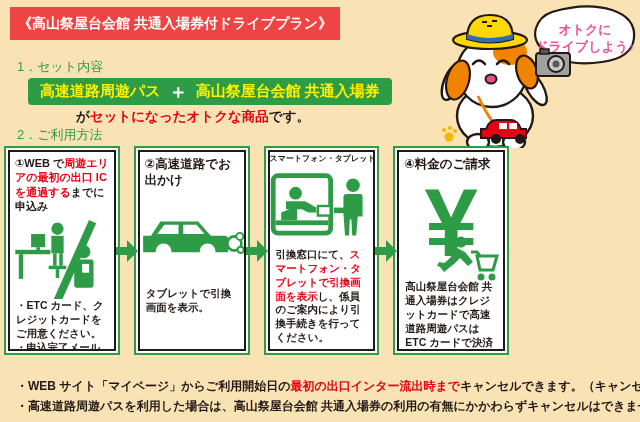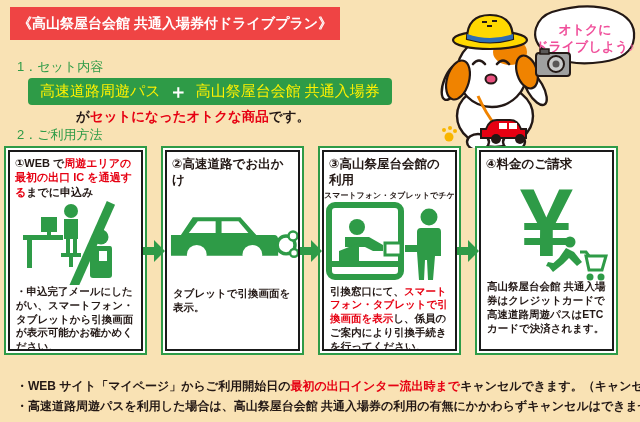--- a/index.html
+++ b/index.html
@@ -11,27 +11,27 @@
     background:#ef4444;color:#fff;font-weight:bold;font-size:14px;padding:0 8px;white-space:nowrap;}
   .mascot{position:absolute;right:0;top:0;width:200px;height:148px;}
 
   .sec-head{position:absolute;color:#2E9B47;font-weight:normal;font-size:13px;white-space:nowrap;}
   .sec1-head{left:17px;top:58px;}
   .sec2-head{left:17px;top:126px;}
   .sec3-head{left:17px;top:359px;}
 
   .set-box{position:absolute;left:28px;top:78px;height:27px;background:#2E9B47;border-radius:4px;
     display:flex;align-items:center;padding:0 12px;gap:8px;white-space:nowrap;}
-  .set-box .item{color:#FFF100;font-weight:normal;font-size:15px;}
+  .set-box .item{color:#FFF100;font-weight:bold;font-size:15px;}
   .set-box .plus{color:#ffffff;font-weight:bold;font-size:19px;}
   .set-desc{position:absolute;left:40px;top:108px;font-weight:bold;font-size:13.5px;color:#231815;white-space:nowrap;margin-left:36px;}
   .red{color:#E60012;}
 
   
-  .steps{position:absolute;left:4px;top:146px;width:614px;height:209px;display:flex;align-items:stretch;}
+  .steps{position:absolute;left:4px;top:146px;width:505px;height:209px;display:flex;align-items:stretch;}
   .step-outer{flex:1 1 0;border:2px solid #2E9B47;background:#fff;padding:2px;box-sizing:border-box;min-width:0;}
   .step-inner{border:2px solid #1a1a1a;height:100%;box-sizing:border-box;background:#fff;
     display:flex;flex-direction:column;overflow:hidden;}
   .arrow{flex:0 0 22px;align-self:center;margin:0 -4px;z-index:3;}
 
   .step-title{font-weight:bold;font-size:11px;line-height:1.3;color:#231815;padding:4px 4px 0 5px;}
   .step-title.big{font-size:12.5px;}
   .step-sub{font-weight:bold;font-size:8px;color:#231815;text-align:right;padding:1px 3px 0 0;white-space:nowrap;}
   .icon-wrap{display:flex;justify-content:center;align-items:center;flex:0 0 auto;}
   .step-body{font-weight:bold;font-size:10.5px;line-height:1.32;color:#231815;padding:0 4px 0 6px;}
@@ -129,20 +129,21 @@
             <rect x="49" y="40" width="4" height="14"></rect>
               <rect x="56" y="40" width="4" height="14"></rect>
             <rect x="44" y="54" width="20" height="4"></rect>
               <rect x="52" y="58" width="4" height="10"></rect>
             <rect x="72" y="0" width="9" height="100" transform="rotate(24 76 43)"></rect>
             <circle cx="84" cy="38" r="7.5"></circle>
             <path d="M75,47 h18 q2,0 2,3 v26 q0,3 -3,3 h-16 q-3,0 -3,-3 v-26 q0,-3 2,-3 z"></path>
             <rect x="82" y="52" width="8" height="10" fill="#ffffff"></rect>
           </svg>
         </div>
+        <div class="step-body">・ETC カード、クレジットカードをご用意ください。</div>
         <div class="step-body">・申込完了メールにしたがい、スマートフォン・タブレットから引換画面が表示可能かお確かめください。</div>
         <div class="spacer"></div>
 
       </div>
     </div>
 
     <svg class="arrow" width="22" height="26" viewBox="0 0 22 26">
       <polygon points="0,9 11,9 11,2 22,13 11,24 11,17 0,17" fill="#2E9B47"></polygon>
     </svg>
 
@@ -168,21 +169,20 @@
         <div style="height:34px"></div>
       </div>
     </div>
 
     <svg class="arrow" width="22" height="26" viewBox="0 0 22 26">
       <polygon points="0,9 11,9 11,2 22,13 11,24 11,17 0,17" fill="#2E9B47"></polygon>
     </svg>
 
     <div class="step-outer">
       <div class="step-inner">
-        <div class="step-title big">③高山祭屋台会館の利用</div>
         <div class="step-sub">スマートフォン・タブレットでチケット等を引換え</div>
         <div class="icon-wrap">
           <svg width="130" height="84" viewBox="0 0 130 84">
             <rect x="4" y="4" width="72" height="72" rx="6" fill="none" stroke="#2E9B47" stroke-width="6"></rect>
             <rect x="7" y="60" width="66" height="6" fill="#2E9B47"></rect>
             <circle cx="32" cy="26" r="8" fill="#2E9B47"></circle>
             <path d="M20,36 h24 l14,8 v6 h-10 l-8,-4 h-20 z" fill="#2E9B47"></path>
             <path d="M14,50 l20,-8 v18 h-20 z" fill="#2E9B47"></path>
             <rect x="60" y="42" width="16" height="12" fill="#ffffff" stroke="#2E9B47" stroke-width="3"></rect>
             <circle cx="104" cy="16" r="8.5" fill="#2E9B47"></circle>

